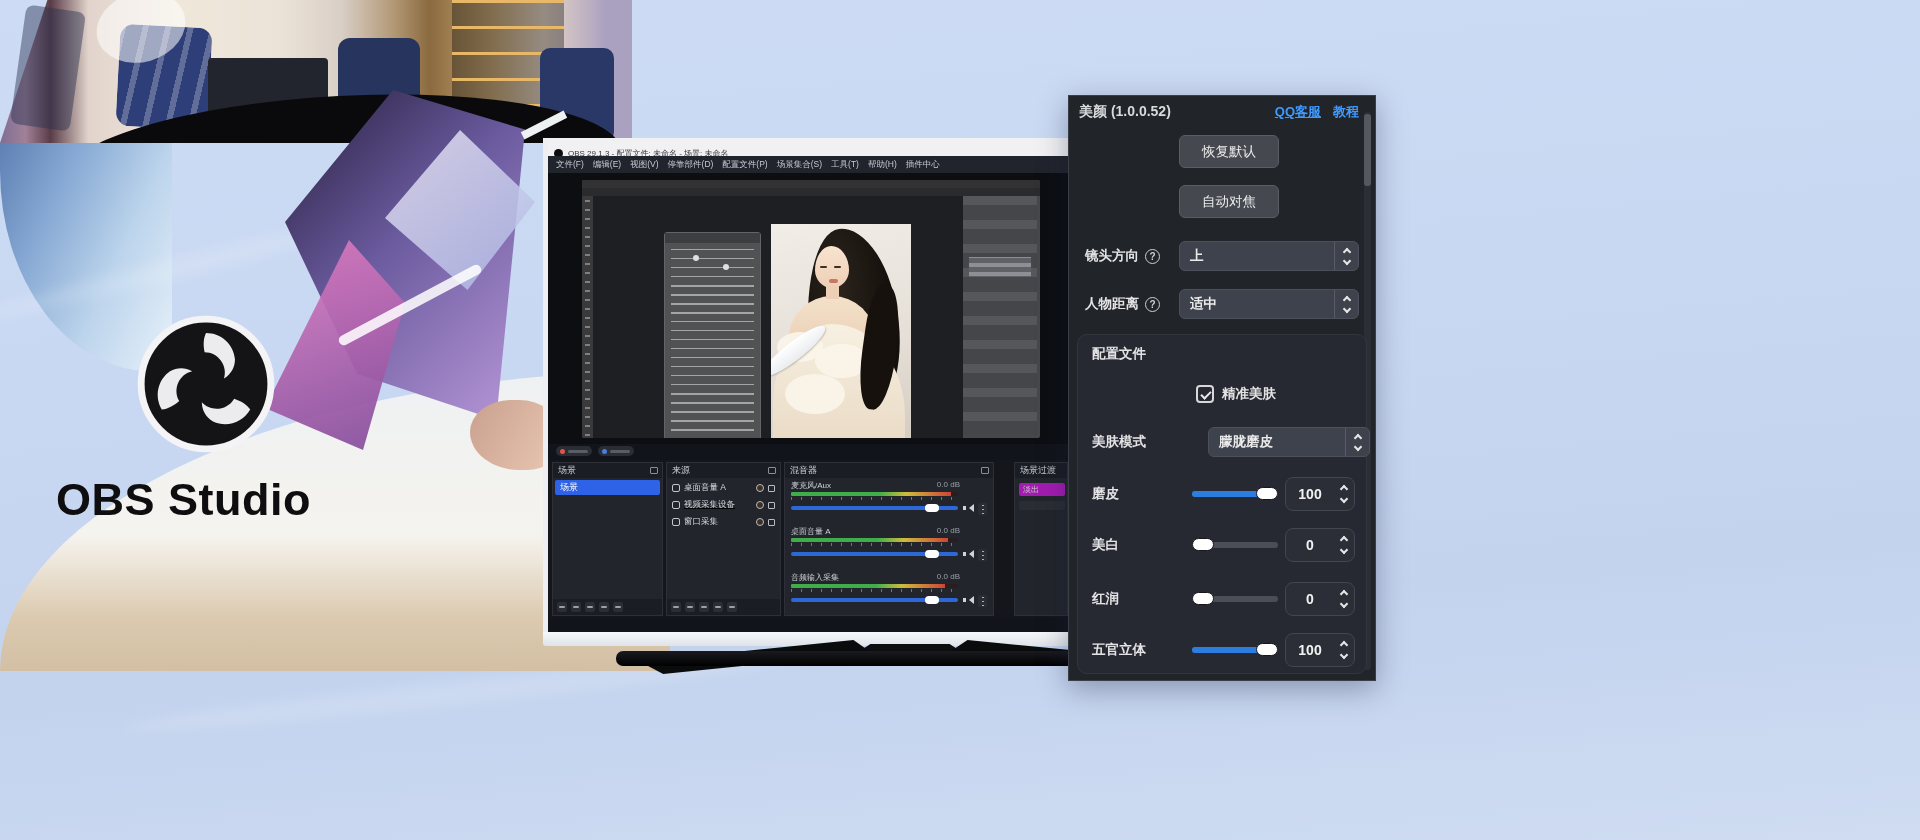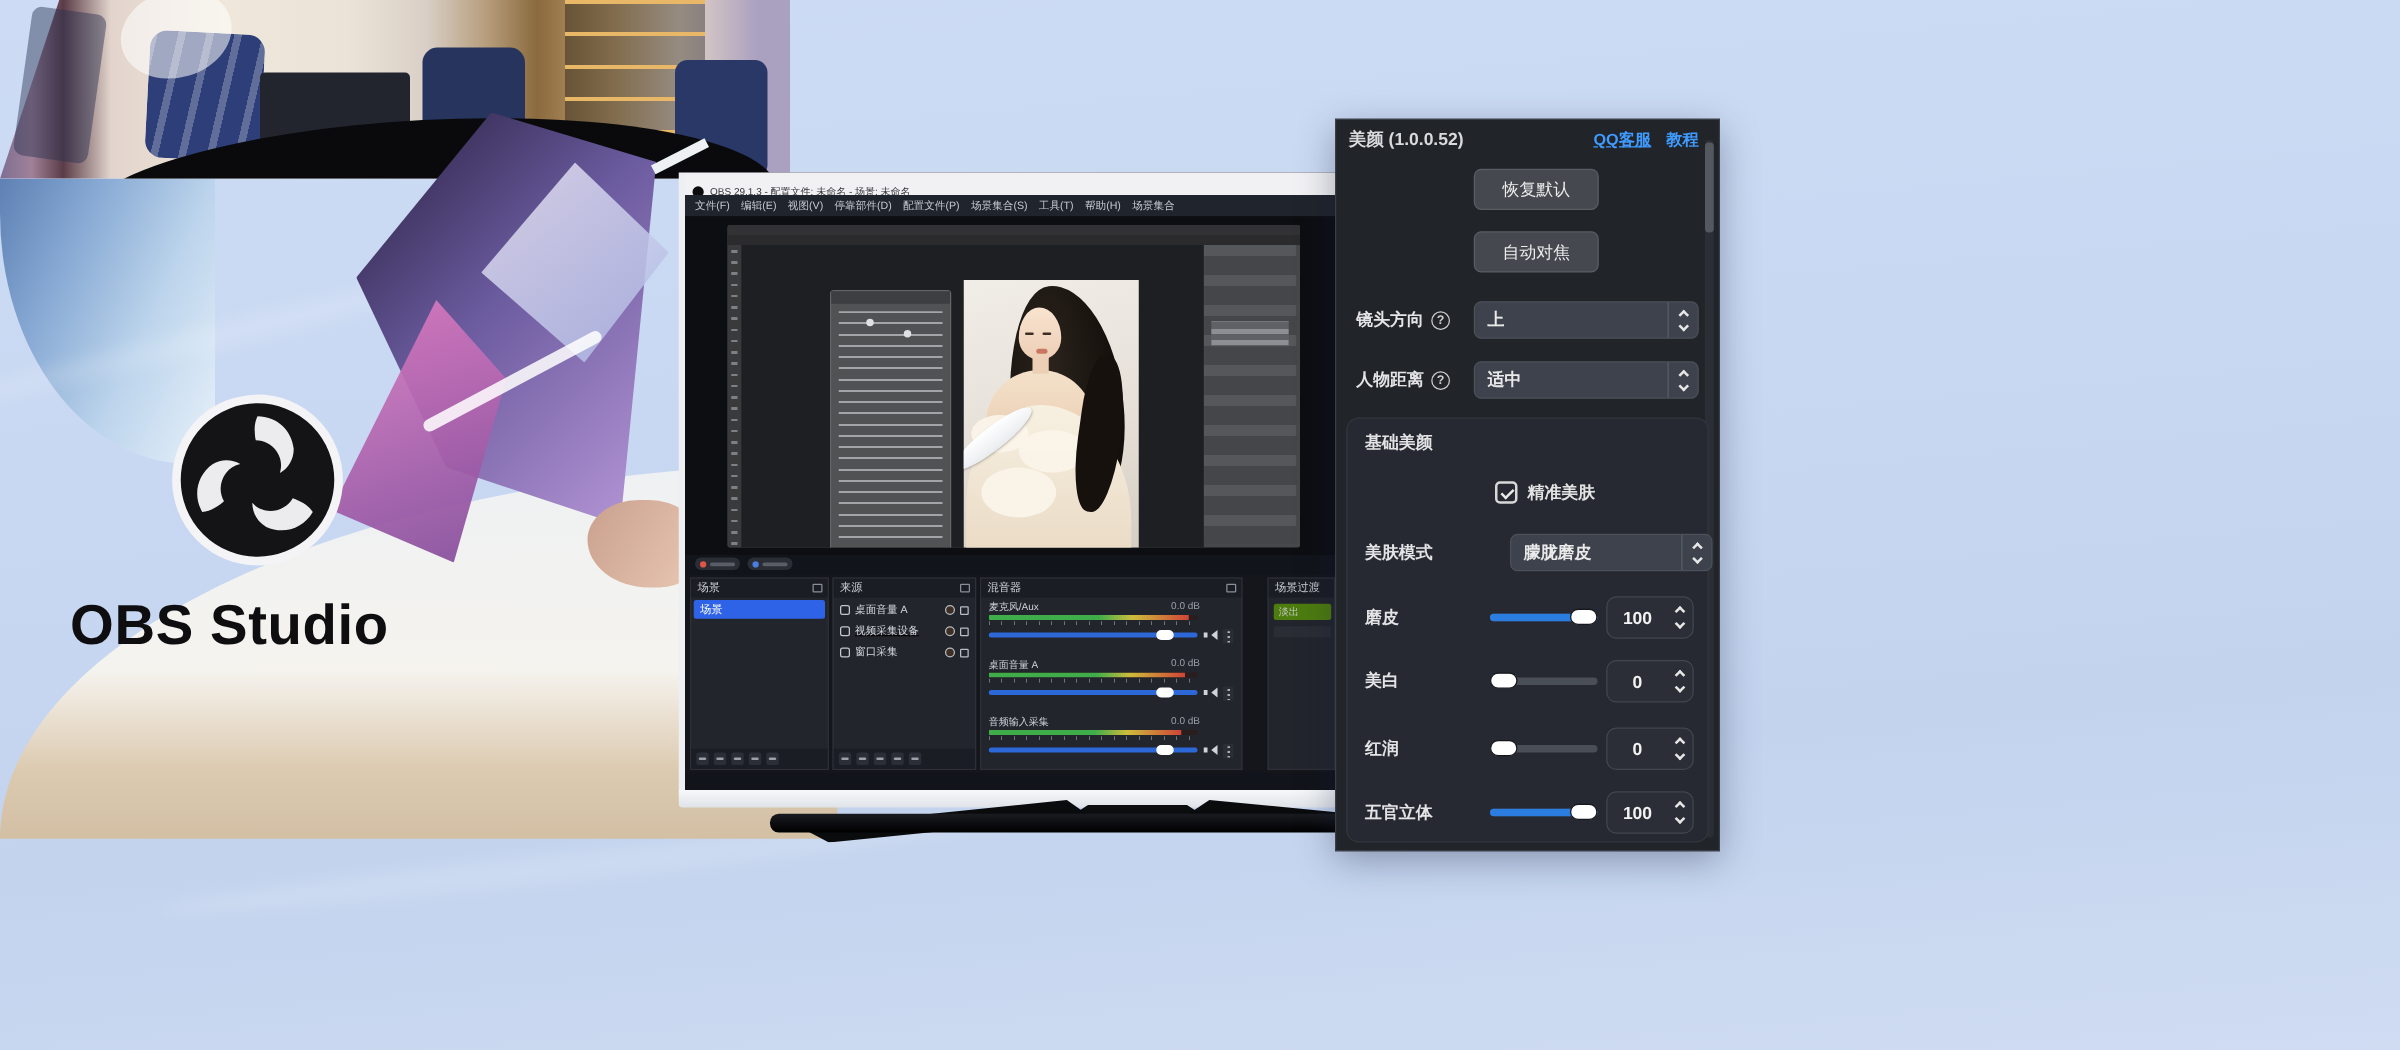--- a/index.html
+++ b/index.html
@@ -227,21 +227,21 @@
 
       <div id="menubar">
         <span>文件(F)</span>
         <span>编辑(E)</span>
         <span>视图(V)</span>
         <span>停靠部件(D)</span>
         <span>配置文件(P)</span>
         <span>场景集合(S)</span>
         <span>工具(T)</span>
         <span>帮助(H)</span>
-        <span>场景集合</span>
+        <span>插件中心</span>
       </div>
 
       <div id="preview">
         <div id="ps">
           <div class="bar1"></div>
           <div class="bar2"></div>
           <div class="rail"></div>
           <div class="rpanel">
               <div class="hdr"></div>
             </div>
@@ -365,21 +365,21 @@
             <div class="vTrack">
                 <div class="vPill" style="left: calc(92% - 20px);"></div>
               </div>
             <span class="spk"></span>
             <span class="vdots"></span>
           </div>
         </div>
 
         <div class="dock" style="left:466px;right:0;">
           <div class="dockH"><span>场景过渡</span></div>
-          <div style="position:absolute;left:4px;top:20px;width:46px;height:13px;background:#4d7c0f;border-radius:2px;color:#ccc;font-size:8px;line-height:13px;padding-left:4px;">淡出</div>
+          <div style="position:absolute;left:4px;top:20px;width:46px;height:13px;background:#a21caf;border-radius:2px;color:#ccc;font-size:8px;line-height:13px;padding-left:4px;">淡出</div>
           <div style="position:absolute;left:4px;top:38px;width:46px;height:9px;background:#2a2d34;border-radius:2px;"></div>
         </div>
       </div>
 
     </div>
   </div>
 
   <div class="standPiece" style="left:855px;top:644px;width:110px;height:10px;background:#0c0d0f;clip-path:polygon(14% 0,86% 0,100% 100%,0 100%);"></div>
   <div class="standPiece" style="left:640px;top:640px;width:232px;height:34px;background:#0a0b0d;clip-path:polygon(92% 0,100% 38%,10% 100%,0 64%);"></div>
   <div class="standPiece" style="left:948px;top:640px;width:244px;height:34px;background:#0a0b0d;clip-path:polygon(8% 0,0 38%,90% 100%,100% 64%);"></div>
@@ -416,21 +416,21 @@
     </div>
     <div class="bpSelect" style="left:110px;top:193px;width:180px;">
       <span class="val">适中</span>
       <span class="spinZone">
           <i class="chev chevUp"></i>
           <i class="chev chevDn"></i>
         </span>
     </div>
 
     <div id="bpGroup">
-      <div id="bpGroupTitle">基础美颜</div>
+      <div id="bpGroupTitle">配置文件</div>
 
       <div id="bpCheckRow">
         <span id="bpCheck"></span>
         <span id="bpCheckLbl">精准美肤</span>
       </div>
 
       <div class="bpLabel" style="left:14px;top:92px;">
         <span>美肤模式</span>
       </div>
       <div class="bpSelect" style="left:130px;top:92px;width:162px;">

